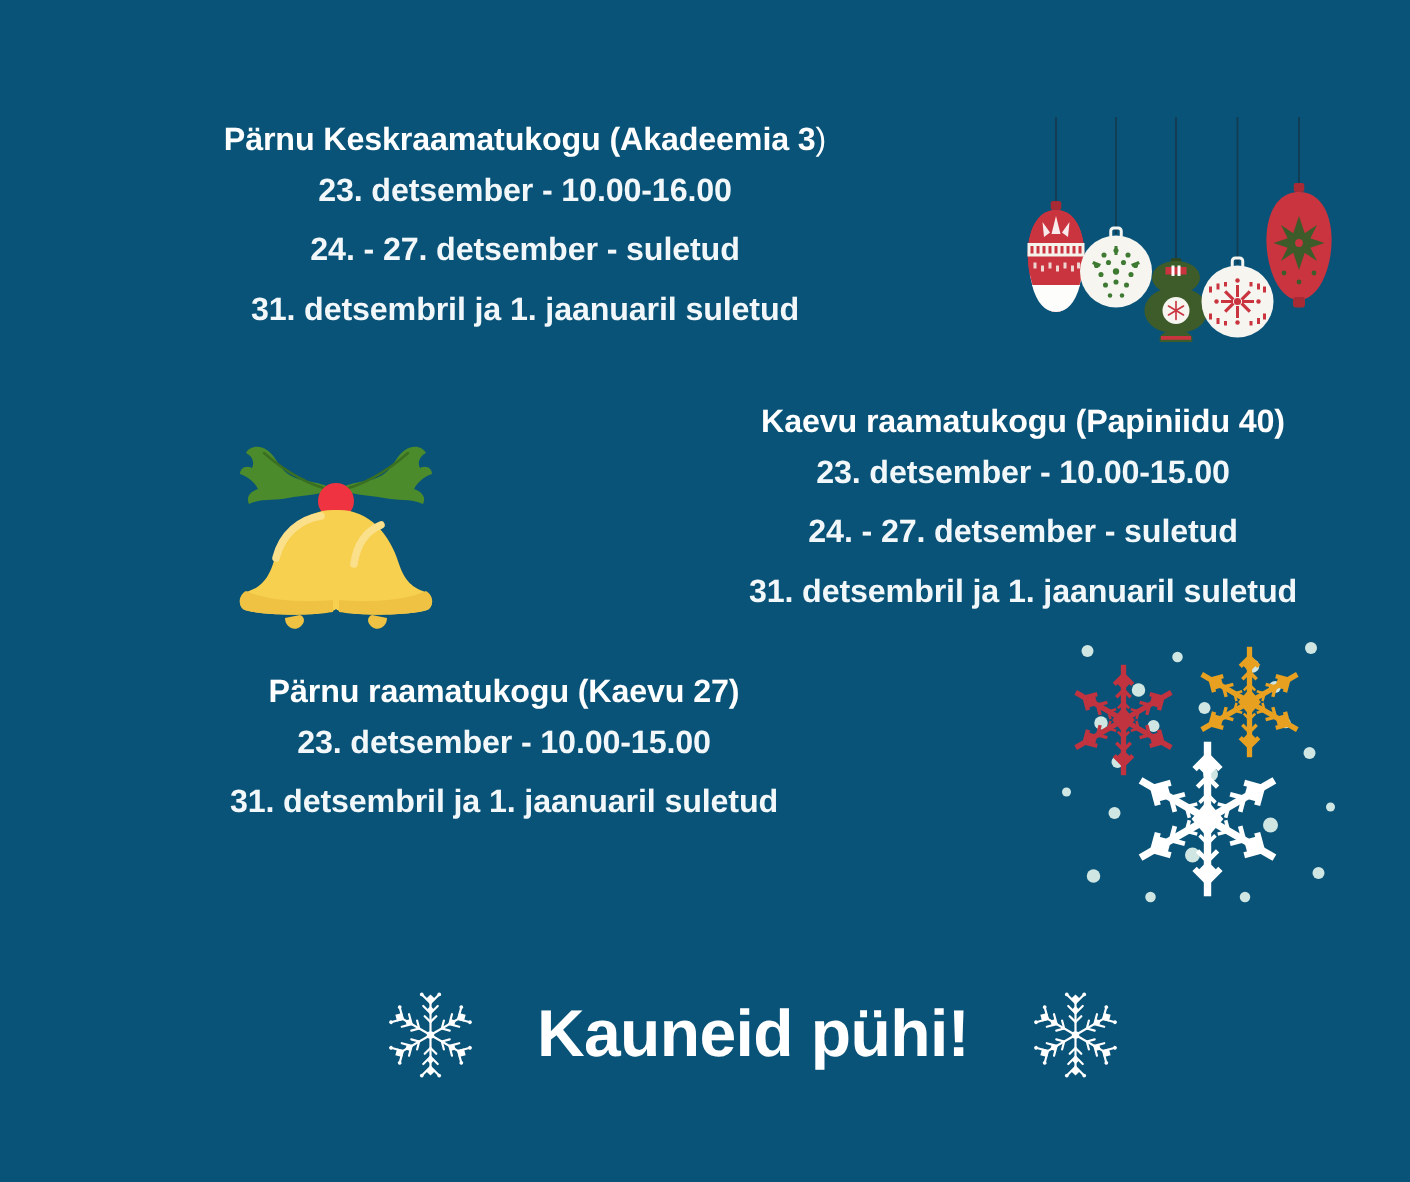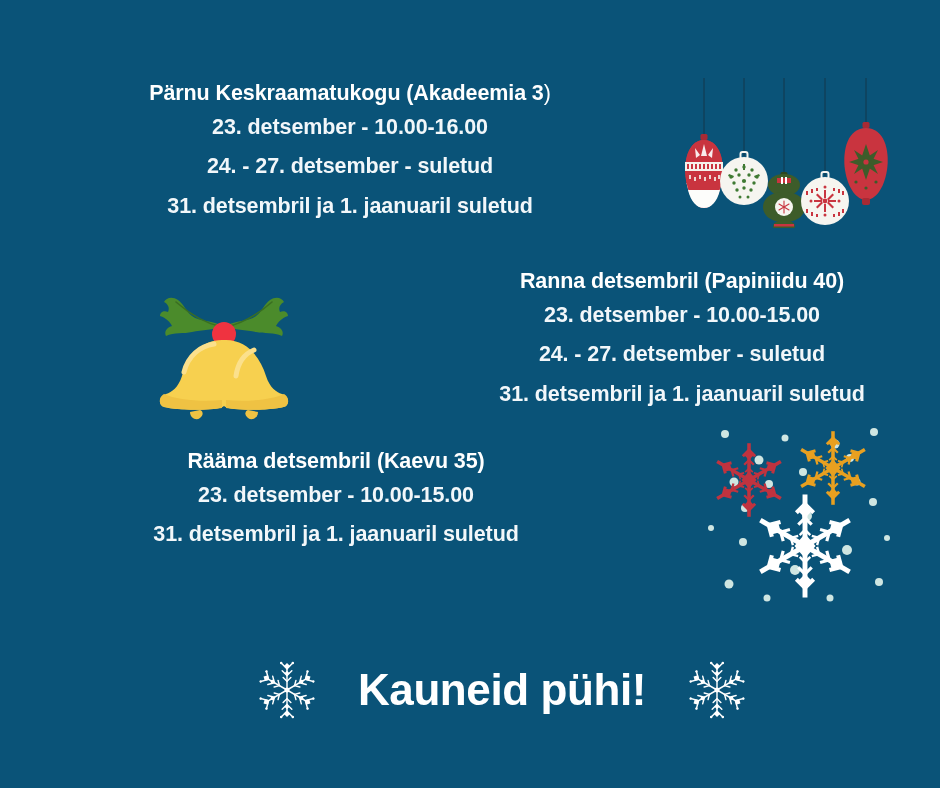--- a/index.html
+++ b/index.html
@@ -87,28 +87,28 @@
 <div class="canvas">
 
   <div class="block" id="block-1">
     <div class="heading"><span>Pärnu Keskraamatukogu </span><span>(Akadeemia 3</span><span class="paren-close">)</span></div>
     <div class="line">23. detsember - 10.00-16.00</div>
     <div class="line">24. - 27. detsember - suletud</div>
     <div class="line">31. detsembril ja 1. jaanuaril suletud</div>
   </div>
 
   <div class="block" id="block-2">
-    <div class="heading"><span>Ranna detsembril </span><span>(Papiniidu 40</span><span>)</span></div>
+    <div class="heading"><span>Kaevu raamatukogu </span><span>(Papiniidu 40</span><span>)</span></div>
     <div class="line">23. detsember - 10.00-15.00</div>
     <div class="line">24. - 27. detsember - suletud</div>
     <div class="line">31. detsembril ja 1. jaanuaril suletud</div>
   </div>
 
   <div class="block" id="block-3">
-    <div class="heading"><span>Rääma detsembril </span><span>(Kaevu 35</span><span>)</span></div>
+    <div class="heading"><span>Pärnu raamatukogu </span><span>(Kaevu 27</span><span>)</span></div>
     <div class="line">23. detsember - 10.00-15.00</div>
     <div class="line">31. detsembril ja 1. jaanuaril suletud</div>
   </div>
 
   <div class="deco" id="ornaments">
     <svg viewBox="0 0 240 150" xmlns="http://www.w3.org/2000/svg">
 
       <g stroke="#123c52" stroke-width="1.2">
         <line x1="27" y1="0" x2="27" y2="58"></line>
         <line x1="67" y1="0" x2="67" y2="78"></line>

